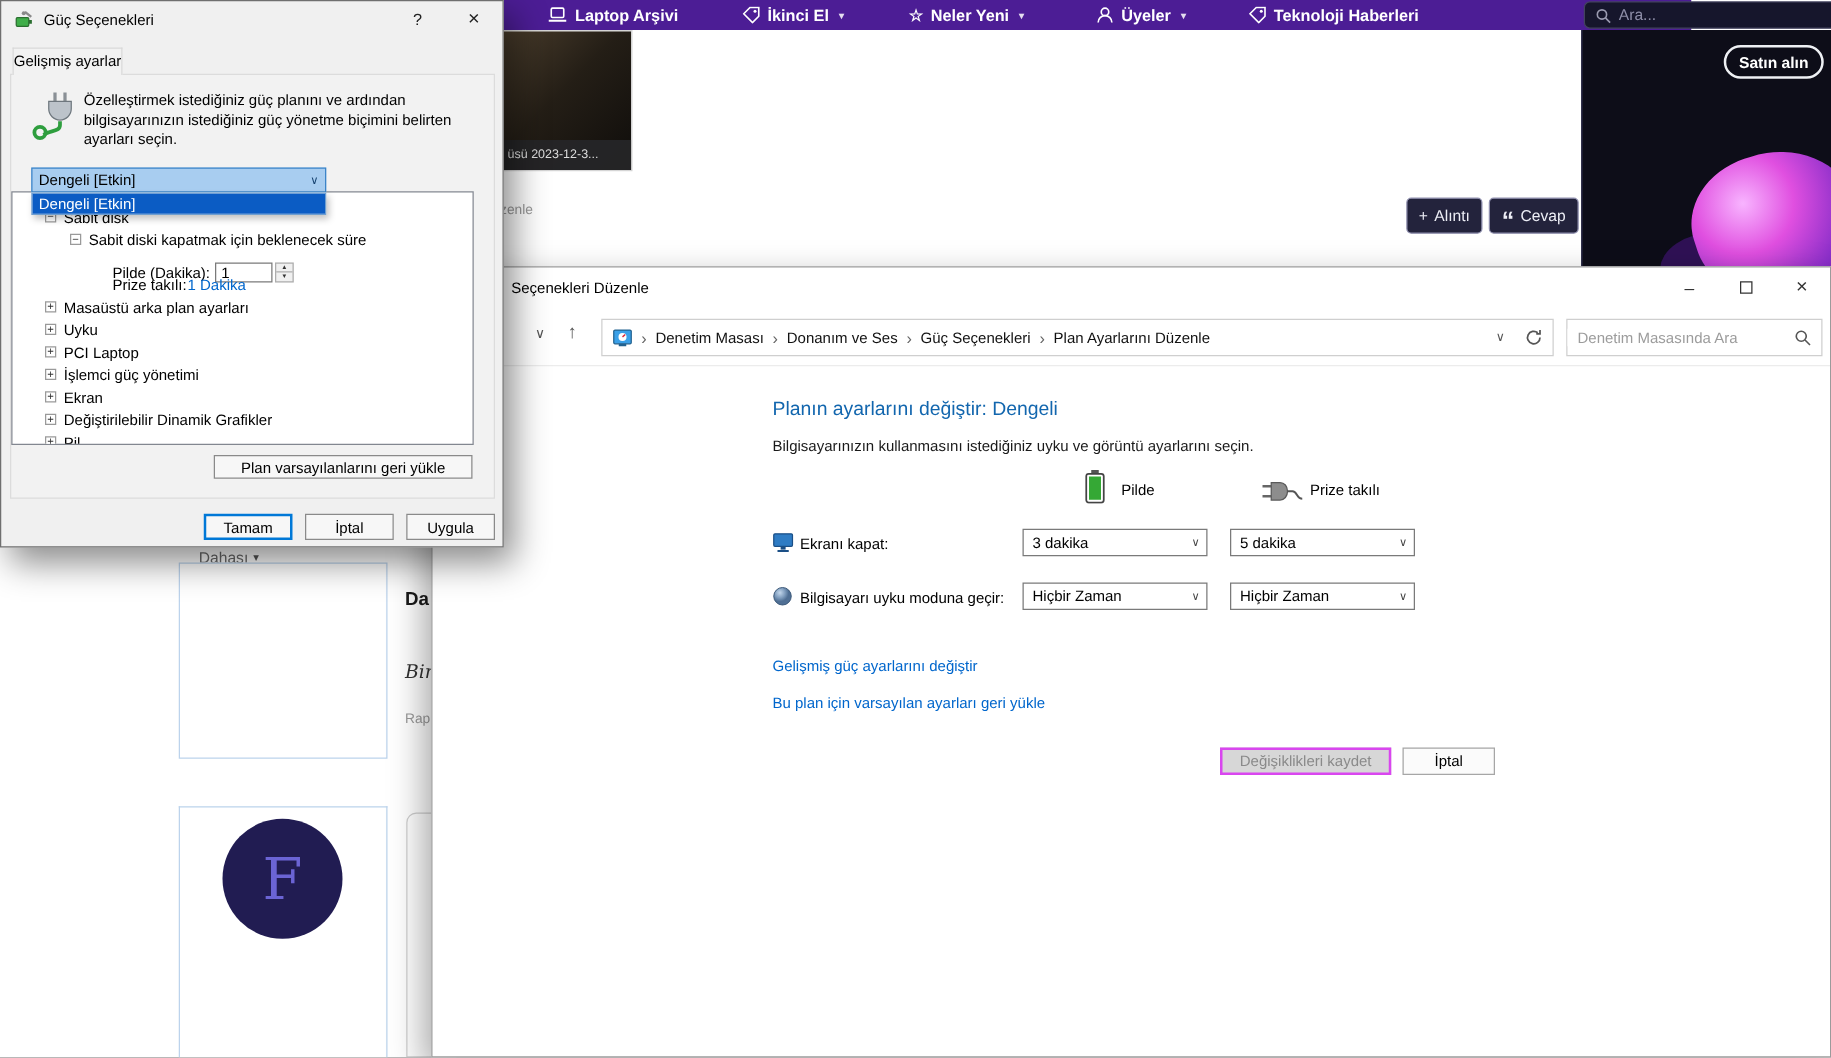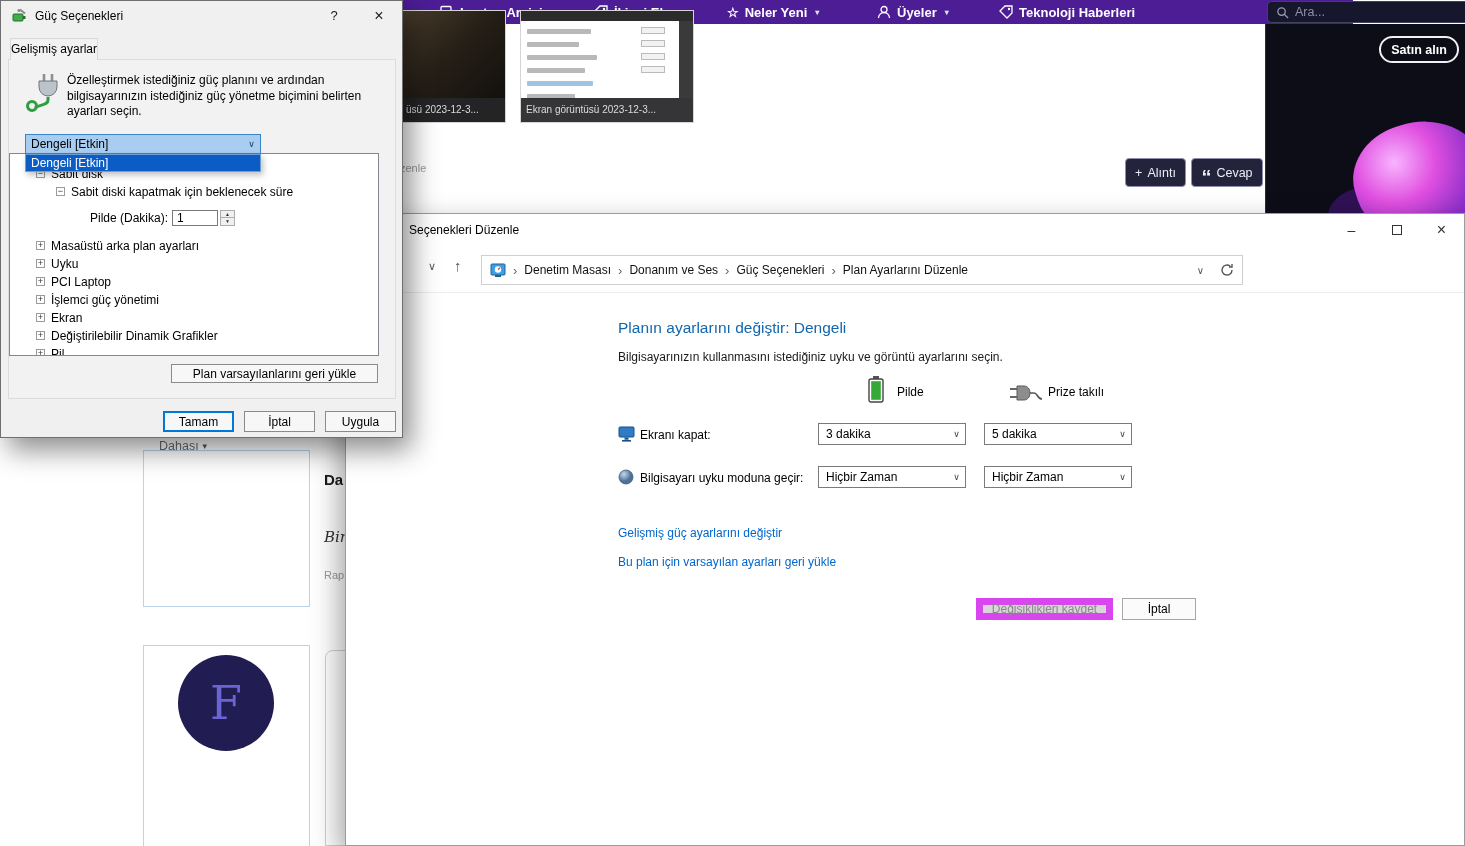--- a/index.html
+++ b/index.html
@@ -13,21 +13,21 @@
   .nav-item .caret{font-size:8px;opacity:.85;margin-left:2px}
   .nav-item .glyph{font-size:13px;line-height:13px}
   .fsearch{position:absolute;left:1267px;top:1px;width:220px;height:22px;background:#16162c;border:1px solid #42425e;border-radius:5px;display:flex;align-items:center;padding:0 8px;gap:6px}
   .fsearch input{flex:1;background:transparent;border:none;outline:none;color:#c8c8da;font-size:12.5px;font-family:"Liberation Sans",sans-serif}
   .fsearch input::placeholder{color:#8e8ea8}
   .sidebar{position:absolute;left:1265px;top:24px;width:200px;height:190px;background:#0d0d18;border-left:1px solid #2a2a4a;overflow:hidden}
   .buybtn{position:absolute;left:113px;top:12px;width:80px;height:27px;border:2px solid #eef0f4;border-radius:14px;color:#fff;font-size:12.5px;font-weight:700;display:flex;align-items:center;justify-content:center;background:transparent;cursor:pointer}
   .blob{position:absolute;left:88px;top:98px;width:132px;height:112px;border-radius:46% 54% 50% 50%;transform:rotate(-18deg);background:radial-gradient(circle at 35% 30%, #f8b4ff 0%, #e04fe0 35%, #8b2fc9 70%, #551c8f 100%)}
   .blob2{position:absolute;left:62px;top:162px;width:90px;height:60px;border-radius:50%;background:#33125c;opacity:.9}
 
-  .thumb{position:absolute;top:10px;height:113px;overflow:hidden;border:1px solid #d5d5d5}
+  .thumb{position:absolute;top:24px;height:113px;overflow:hidden;border:1px solid #d5d5d5}
   .thumb .cap{position:absolute;left:0;right:0;bottom:0;height:24px;background:rgba(38,38,40,.93);color:#dcdcdc;font-size:10px;line-height:24px;padding:0 5px;white-space:nowrap;overflow:hidden}
   .t1img{position:absolute;inset:0;background:linear-gradient(135deg,#4a3d2c 0%,#241e16 45%,#0f0d0b 100%)}
   .t2strip{position:absolute;left:0;top:0;right:0;height:10px;background:#2b2b2b}
   .t2row{position:absolute;left:6px;height:5px;background:#b9b9b9;border-radius:1px}
   .t2box{position:absolute;width:24px;height:7px;border:1px solid #bbb;background:#f2f2f2}
   .t2dark{position:absolute;right:0;top:10px;width:14px;bottom:24px;background:#3a3a3a}
 
   .clipped-gray{position:absolute;color:#999;font-size:11px}
   .fbtn{position:absolute;top:158px;height:29px;background:#23233c;border:1px solid #8f8fae;border-radius:4px;color:#ecedf5;font-size:12.5px;display:flex;align-items:center;justify-content:center;gap:5px;cursor:pointer}
   .fbtn .qicon{font-size:20px;line-height:6px;margin-top:9px;font-weight:700}
@@ -58,21 +58,21 @@
   .cpsearch input::placeholder{color:#9c9c9c}
   .cph1{position:absolute;left:272px;top:105px;font-size:15.5px;color:#1266ae;white-space:nowrap}
   .cpsub{position:absolute;left:272px;top:136px;font-size:12px;color:#1a1a1a;white-space:nowrap}
   .collabel{position:absolute;font-size:12px;color:#000;white-space:nowrap}
   .rowlabel{position:absolute;font-size:12px;color:#000;white-space:nowrap}
   .cpcombo{position:absolute;width:148px;height:22px;border:1px solid #7a7a7a;background:#fff;display:flex;align-items:center;font-size:12px;cursor:pointer}
   .cpcombo .val{flex:1;padding-left:7px;white-space:nowrap}
   .cpcombo .chev{width:17px;text-align:center;color:#444;font-size:9px}
   .cplink{position:absolute;font-size:12px;color:#0066cc;cursor:pointer;white-space:nowrap}
   .cpbtn{position:absolute;height:22px;font-size:12px;display:flex;align-items:center;justify-content:center;cursor:pointer;font-family:"Liberation Sans",sans-serif}
-  .btn-disabled{background:#d7d7d7;border:7px solid #d946ef;color:#8a8a8a}
+  .btn-disabled{background:#d7d7d7;border:2px solid #d946ef;color:#8a8a8a}
   .btn-normal{background:#fbfbfb;border:1px solid #a6a6a6;color:#000}
 
   
   .dlg{position:absolute;left:0;top:0;width:403px;height:438px;background:#f0f0f0;border:1px solid #6f6f6f;box-shadow:8px 12px 26px rgba(0,0,0,.45);z-index:20}
   .dlgtitle{position:absolute;left:34px;top:8px;font-size:12px;color:#000}
   .dlghelp{position:absolute;left:318px;top:4px;width:30px;height:22px;text-align:center;line-height:22px;font-size:13px;color:#222;cursor:pointer}
   .dlgclose{position:absolute;left:360px;top:2px;width:36px;height:26px;text-align:center;line-height:26px;font-size:16px;color:#222;cursor:pointer}
   .tab{position:absolute;left:9px;top:37px;height:22px;line-height:21px;padding:0 0;font-size:12px;background:#f2f2f2;border:1px solid #d9d9d9;border-bottom:none;z-index:2;cursor:pointer}
   .tabpage{position:absolute;left:7px;top:58px;width:388px;height:340px;border:1px solid #dcdcdc;background:#f2f2f2}
   .desc{position:absolute;left:66px;top:72px;width:320px;font-size:12px;line-height:15.5px;color:#000}
@@ -149,35 +149,20 @@
   <div class="sidebar">
     <div class="buybtn">Satın alın</div>
     <div class="blob2"></div>
     <div class="blob"></div>
   </div>
 
   <div class="thumb" style="left:400px;width:106px">
     <div class="t1img"></div>
     <div class="cap">üsü 2023-12-3...</div>
   </div>
-  <div class="thumb" style="left:520px;width:174px;background:#fff">
-    <div class="t2strip"></div>
-    <div class="t2dark"></div>
-    <div class="t2row" style="top:18px;width:64px"></div>
-    <div class="t2box" style="left:120px;top:16px"></div>
-    <div class="t2row" style="top:31px;width:52px"></div>
-    <div class="t2box" style="left:120px;top:29px"></div>
-    <div class="t2row" style="top:44px;width:70px"></div>
-    <div class="t2box" style="left:120px;top:42px"></div>
-    <div class="t2row" style="top:57px;width:58px"></div>
-    <div class="t2box" style="left:120px;top:55px"></div>
-    <div class="t2row" style="top:70px;width:66px;background:#9fc3e0"></div>
-    <div class="t2row" style="top:83px;width:48px"></div>
-    <div class="cap">Ekran görüntüsü 2023-12-3...</div>
-  </div>
 
   <div class="clipped-gray" style="left:400px;top:162px">zenle</div>
 
   <div class="fbtn" style="left:1125px;width:61px">
     <span>+</span>
     <span>Alıntı</span>
   </div>
   <div class="fbtn" style="left:1191px;width:72px">
     <span class="qicon">“</span>
     <span>Cevap</span>
@@ -226,20 +211,27 @@
       <span class="sep">›</span>
       <span class="crumb">Plan Ayarlarını Düzenle</span>
       <span class="spacer"></span>
       <span class="chev">∨</span>
       <svg width="14" height="14" viewBox="0 0 14 14">
           <path d="M12 7a5 5 0 1 1-1.8-3.8" fill="none" stroke="#555" stroke-width="1.4"></path>
           <path d="M12 1v3h-3" fill="none" stroke="#555" stroke-width="1.4"></path>
         </svg>
     </div>
 
+    <div class="cpsearch">
+      <input placeholder="Denetim Masasında Ara" style="">
+      <svg width="14" height="14" viewBox="0 0 14 14" style="margin-right:8px">
+          <circle cx="6" cy="6" r="4" fill="none" stroke="#555" stroke-width="1.3"></circle>
+          <path d="M9 9 L13 13" stroke="#555" stroke-width="1.3"></path>
+        </svg>
+    </div>
     <div class="cptool-sep"></div>
 
     <div class="cph1">Planın ayarlarını değiştir: Dengeli</div>
     <div class="cpsub">Bilgisayarınızın kullanmasını istediğiniz uyku ve görüntü ayarlarını seçin.</div>
 
     <svg class="abs" style="left:522px;top:162px" width="16" height="27" viewBox="0 0 16 27">
         <rect x="5" y="0" width="6" height="3" fill="#555"></rect>
         <rect x="1" y="3" width="14" height="23" rx="2" fill="#fff" stroke="#444" stroke-width="1.4"></rect>
         <rect x="3.2" y="5.2" width="9.6" height="18.6" fill="#35a835"></rect>
       </svg>
@@ -329,20 +321,24 @@
         <span class="tlabel t2">Sabit diski kapatmak için beklenecek süre</span>
       </div>
       <div class="trow" style="top:56px">
         <span class="tlabel t3">Pilde (Dakika):</span>
         <input class="tinput" value="1" style="">
         <span class="spin">
             <span class="up">▲</span>
             <span>▼</span>
           </span>
       </div>
+      <div class="trow" style="top:66px">
+        <span class="tlabel t3">Prize takılı:</span>
+        <span class="tval">1 Dakika</span>
+      </div>
       <div class="trow" style="top:84px">
         <span class="tglyph g1">+</span>
         <span class="tlabel t1">Masaüstü arka plan ayarları</span>
       </div>
       <div class="trow" style="top:102px">
         <span class="tglyph g1">+</span>
         <span class="tlabel t1">Uyku</span>
       </div>
       <div class="trow" style="top:120px">
         <span class="tglyph g1">+</span>

